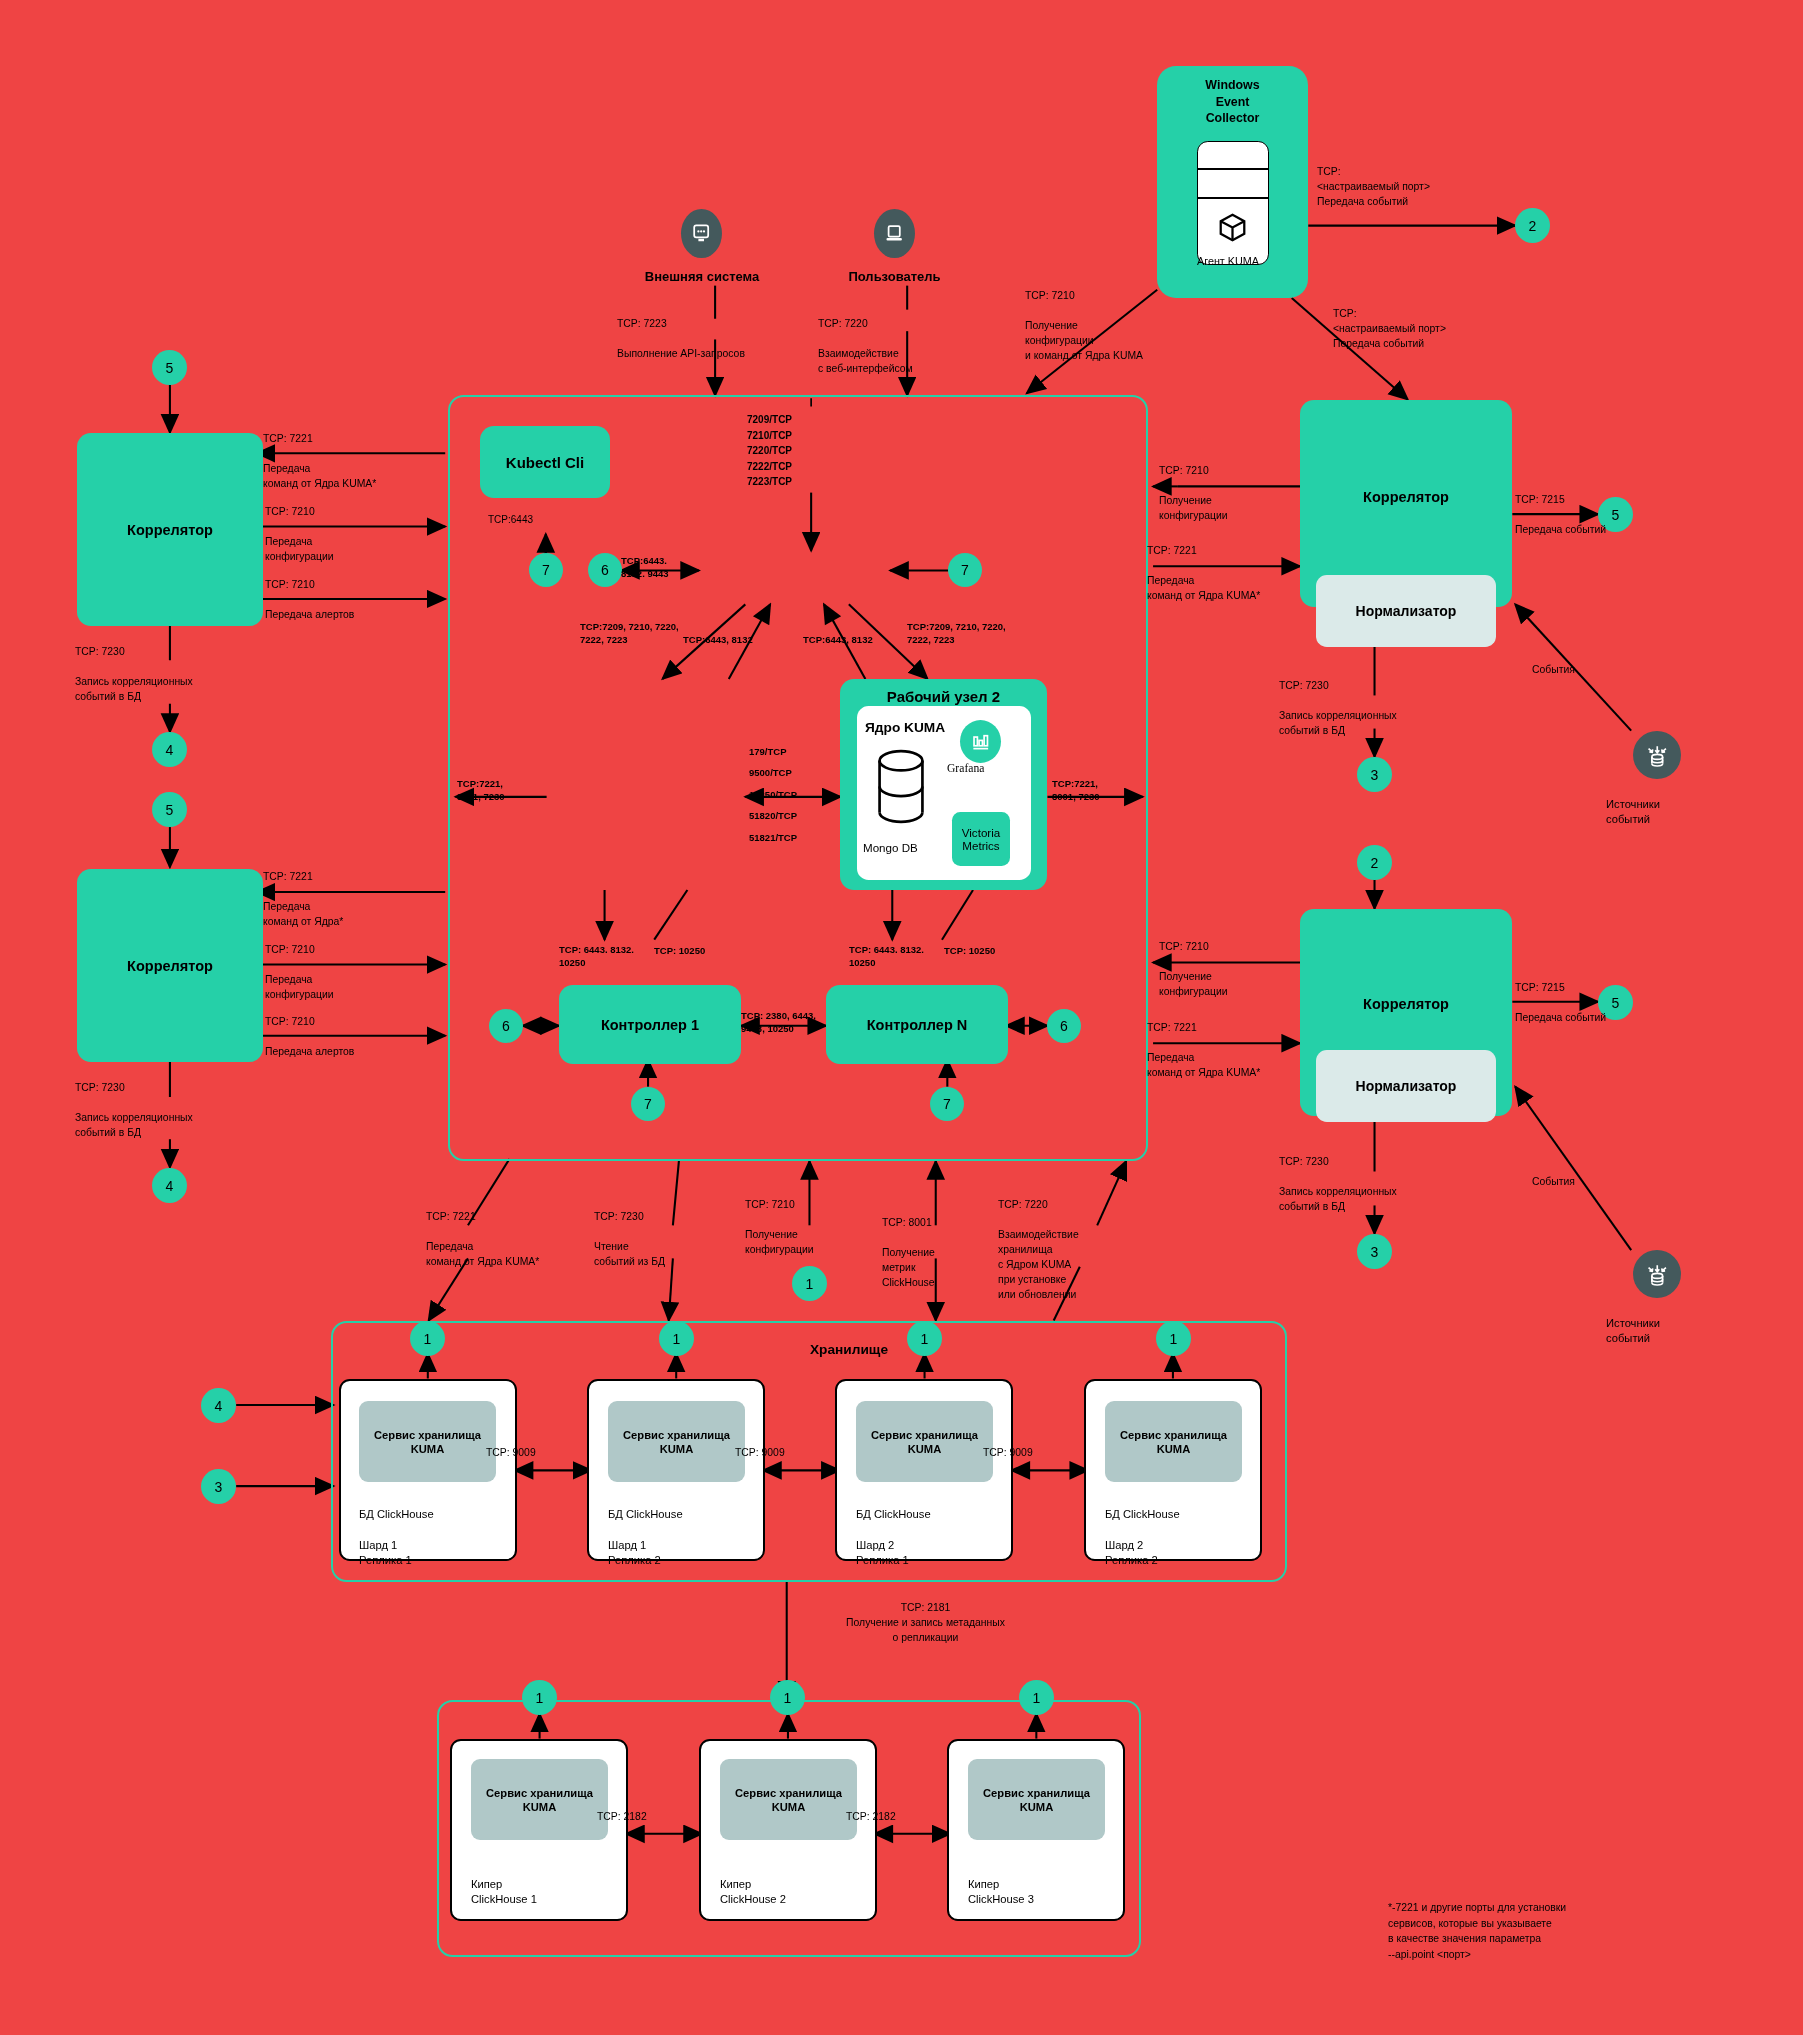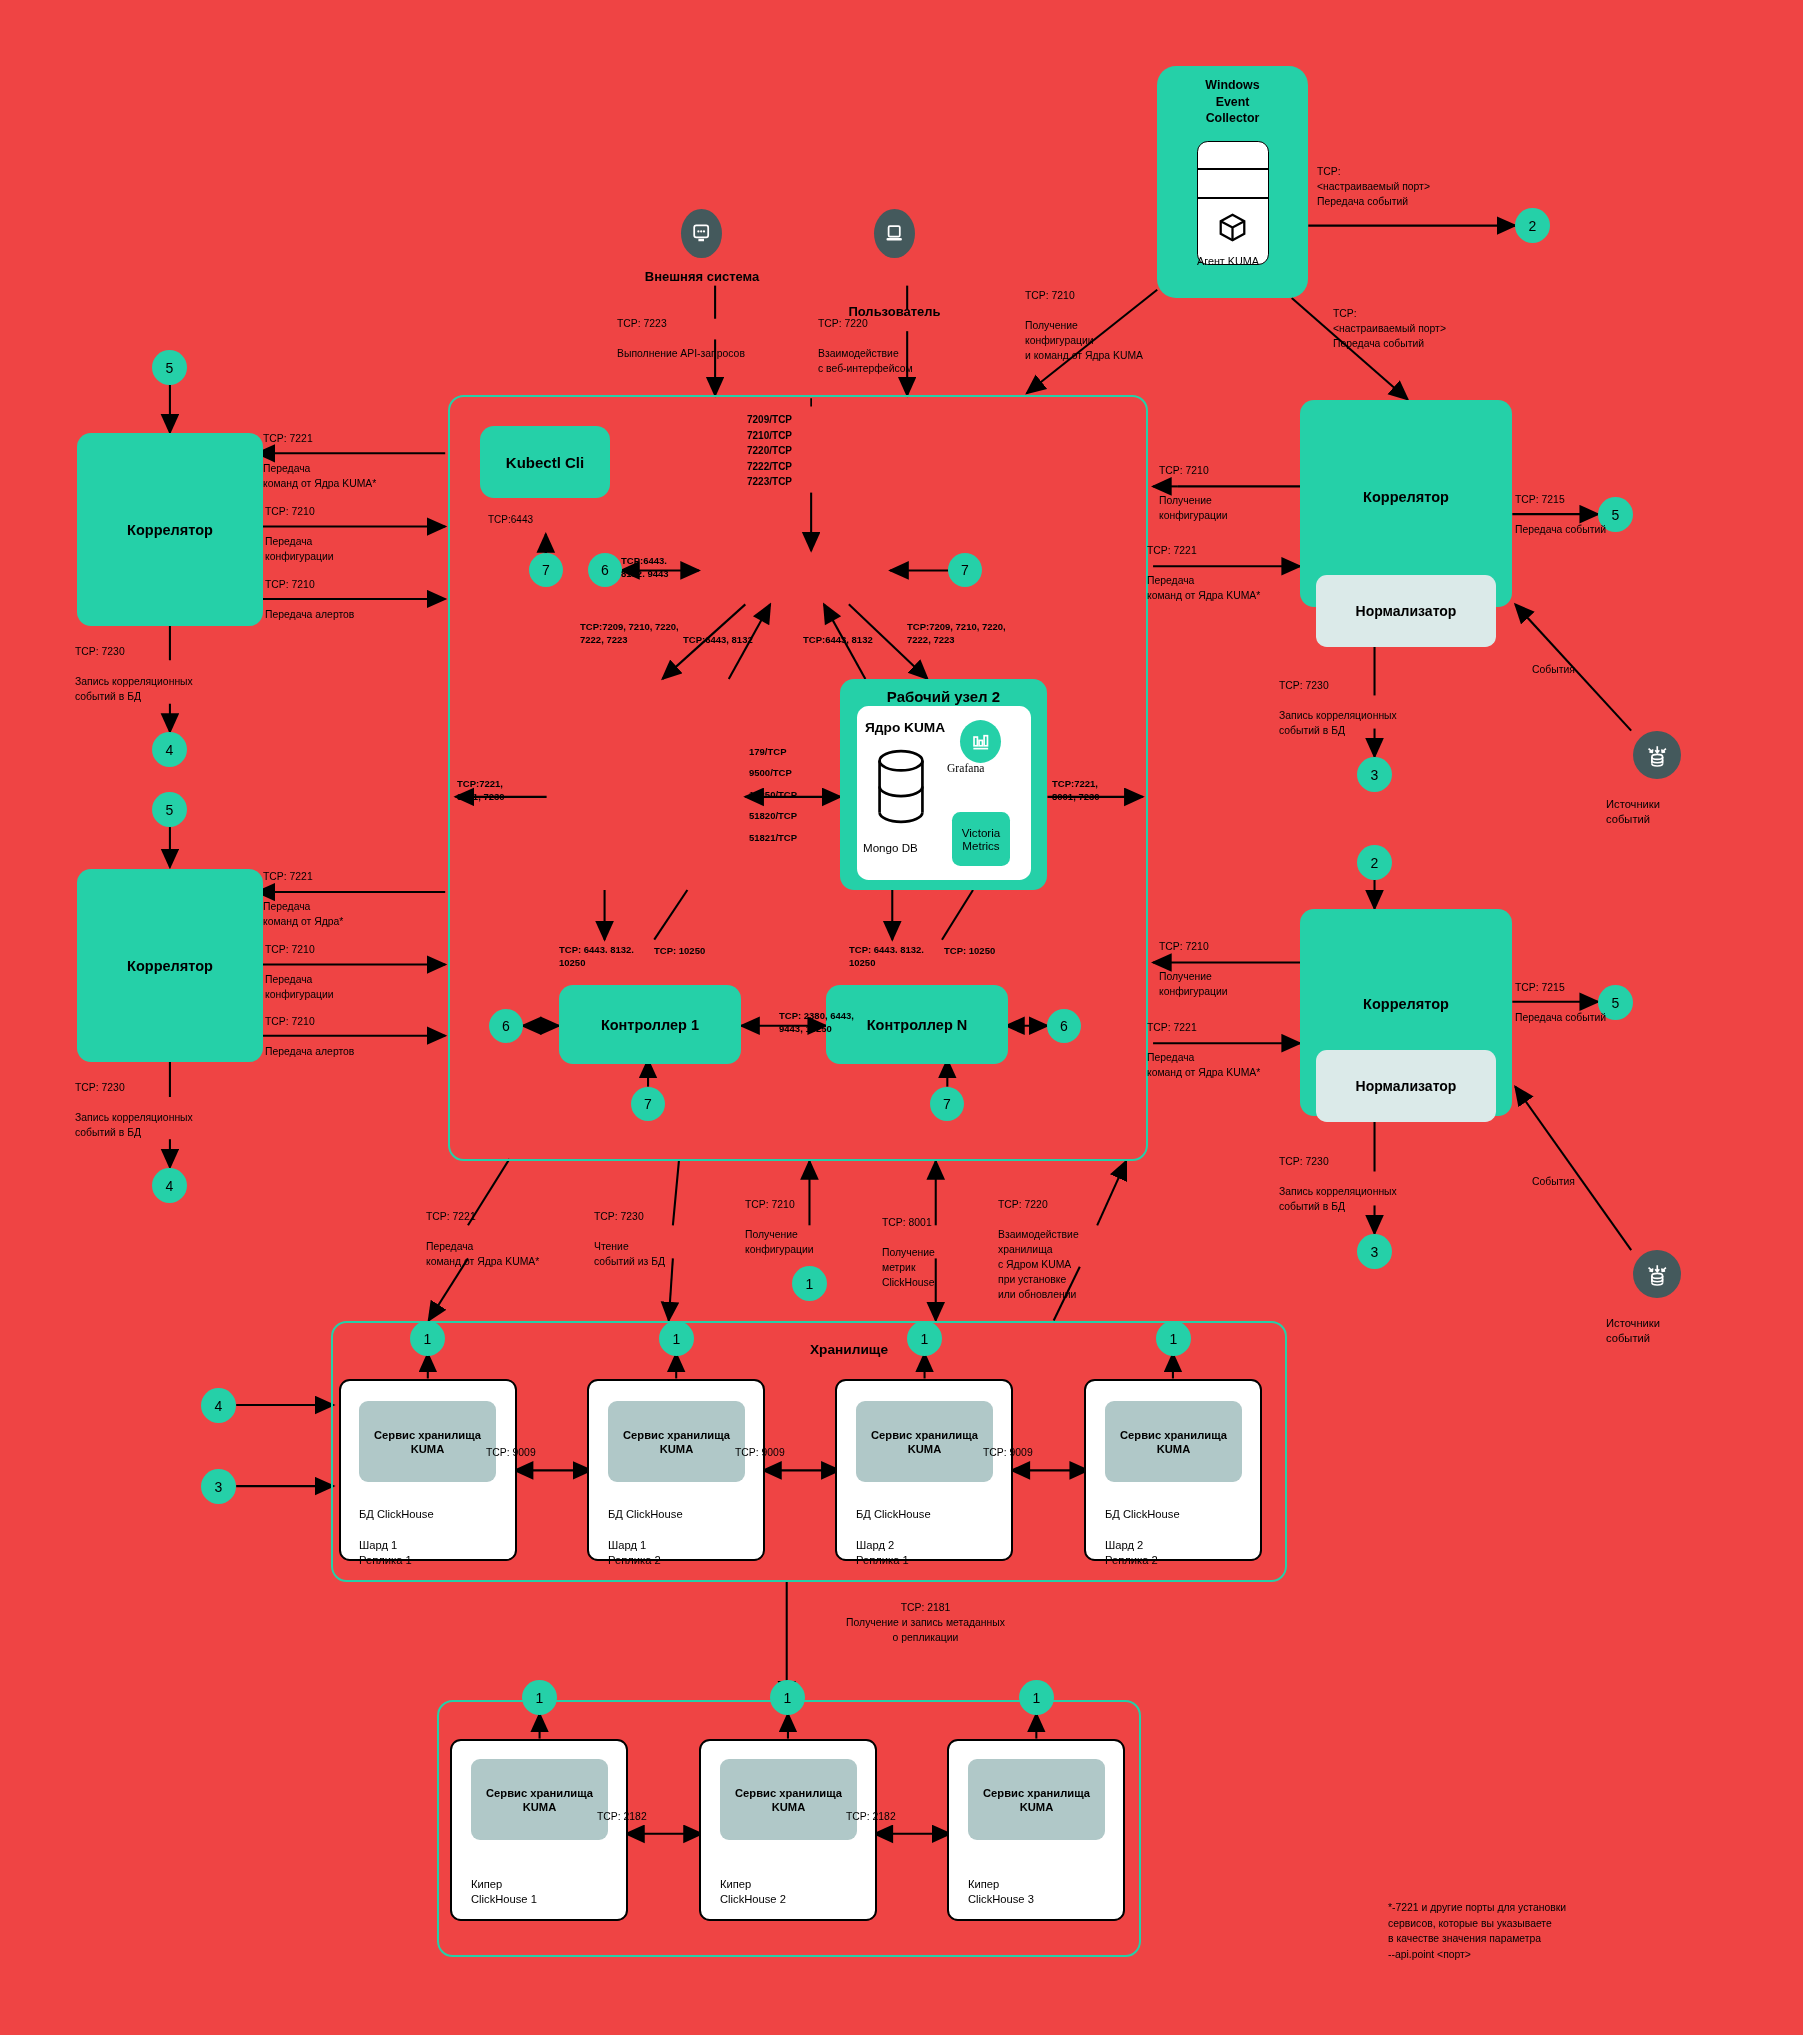--- a/index.html
+++ b/index.html
@@ -212,21 +212,21 @@
     </svg>
   </div>
   <div class="cap" style="left:613px;top:269px;width:178px;font-size:13px;">Внешняя система</div>
 
   <div class="circicon" style="left:874px;top:209px;width:41px;height:49px;">
     <svg width="22.4" height="22.4" viewBox="0 0 64 64">
       <rect x="16" y="12" width="32" height="30" rx="4" fill="none" stroke="#fff" stroke-width="5"></rect>
       <rect x="10" y="46" width="44" height="7" rx="3" fill="#fff"></rect>
     </svg>
   </div>
-  <div class="cap" style="left:820px;top:269px;width:149px;font-size:13px;margin-top:35px;">Пользователь</div>
+  <div class="cap" style="left:820px;top:269px;width:149px;font-size:13px;">Пользователь</div>
 
   <div class="outline" style="left:448px;top:395px;width:700px;height:766px;"></div>
 
   <div class="greenbox" style="left:480px;top:426px;width:130px;height:72px;font-size:15px;">
     <span>Kubectl Cli</span>
   </div>
 
 
 
   <div class="greenbox topalign" style="left:840px;top:679px;width:207px;height:211px;">
@@ -449,21 +449,21 @@
 51821/TCP</div>
   <div class="lbl b" style="left:1052px;top:778px;width:93px;font-size:9.5px;line-height:1.35;">TCP:7221,
 8001, 7230</div>
 
   <div class="lbl b" style="left:559px;top:944px;width:104px;font-size:9.5px;line-height:1.35;">TCP: 6443. 8132.
 10250</div>
   <div class="lbl b" style="left:654px;top:944px;width:91px;font-size:9.5px;">TCP: 10250</div>
   <div class="lbl b" style="left:849px;top:944px;width:104px;font-size:9.5px;line-height:1.35;">TCP: 6443. 8132.
 10250</div>
   <div class="lbl b" style="left:944px;top:944px;width:91px;font-size:9.5px;">TCP: 10250</div>
-  <div class="lbl b" style="left:741px;top:1010px;width:87px;font-size:9.5px;line-height:1.35;margin-left:38px;">TCP: 2380, 6443,
+  <div class="lbl b" style="left:741px;top:1010px;width:87px;font-size:9.5px;line-height:1.35;">TCP: 2380, 6443,
 9443, 10250</div>
 
   <div class="lbl" style="left:263px;top:431px;width:186px;">TCP: 7221
 
 Передача
 команд от Ядра KUMA*</div>
   <div class="lbl" style="left:265px;top:504px;width:182px;">TCP: 7210
 
 Передача
 конфигурации</div>

